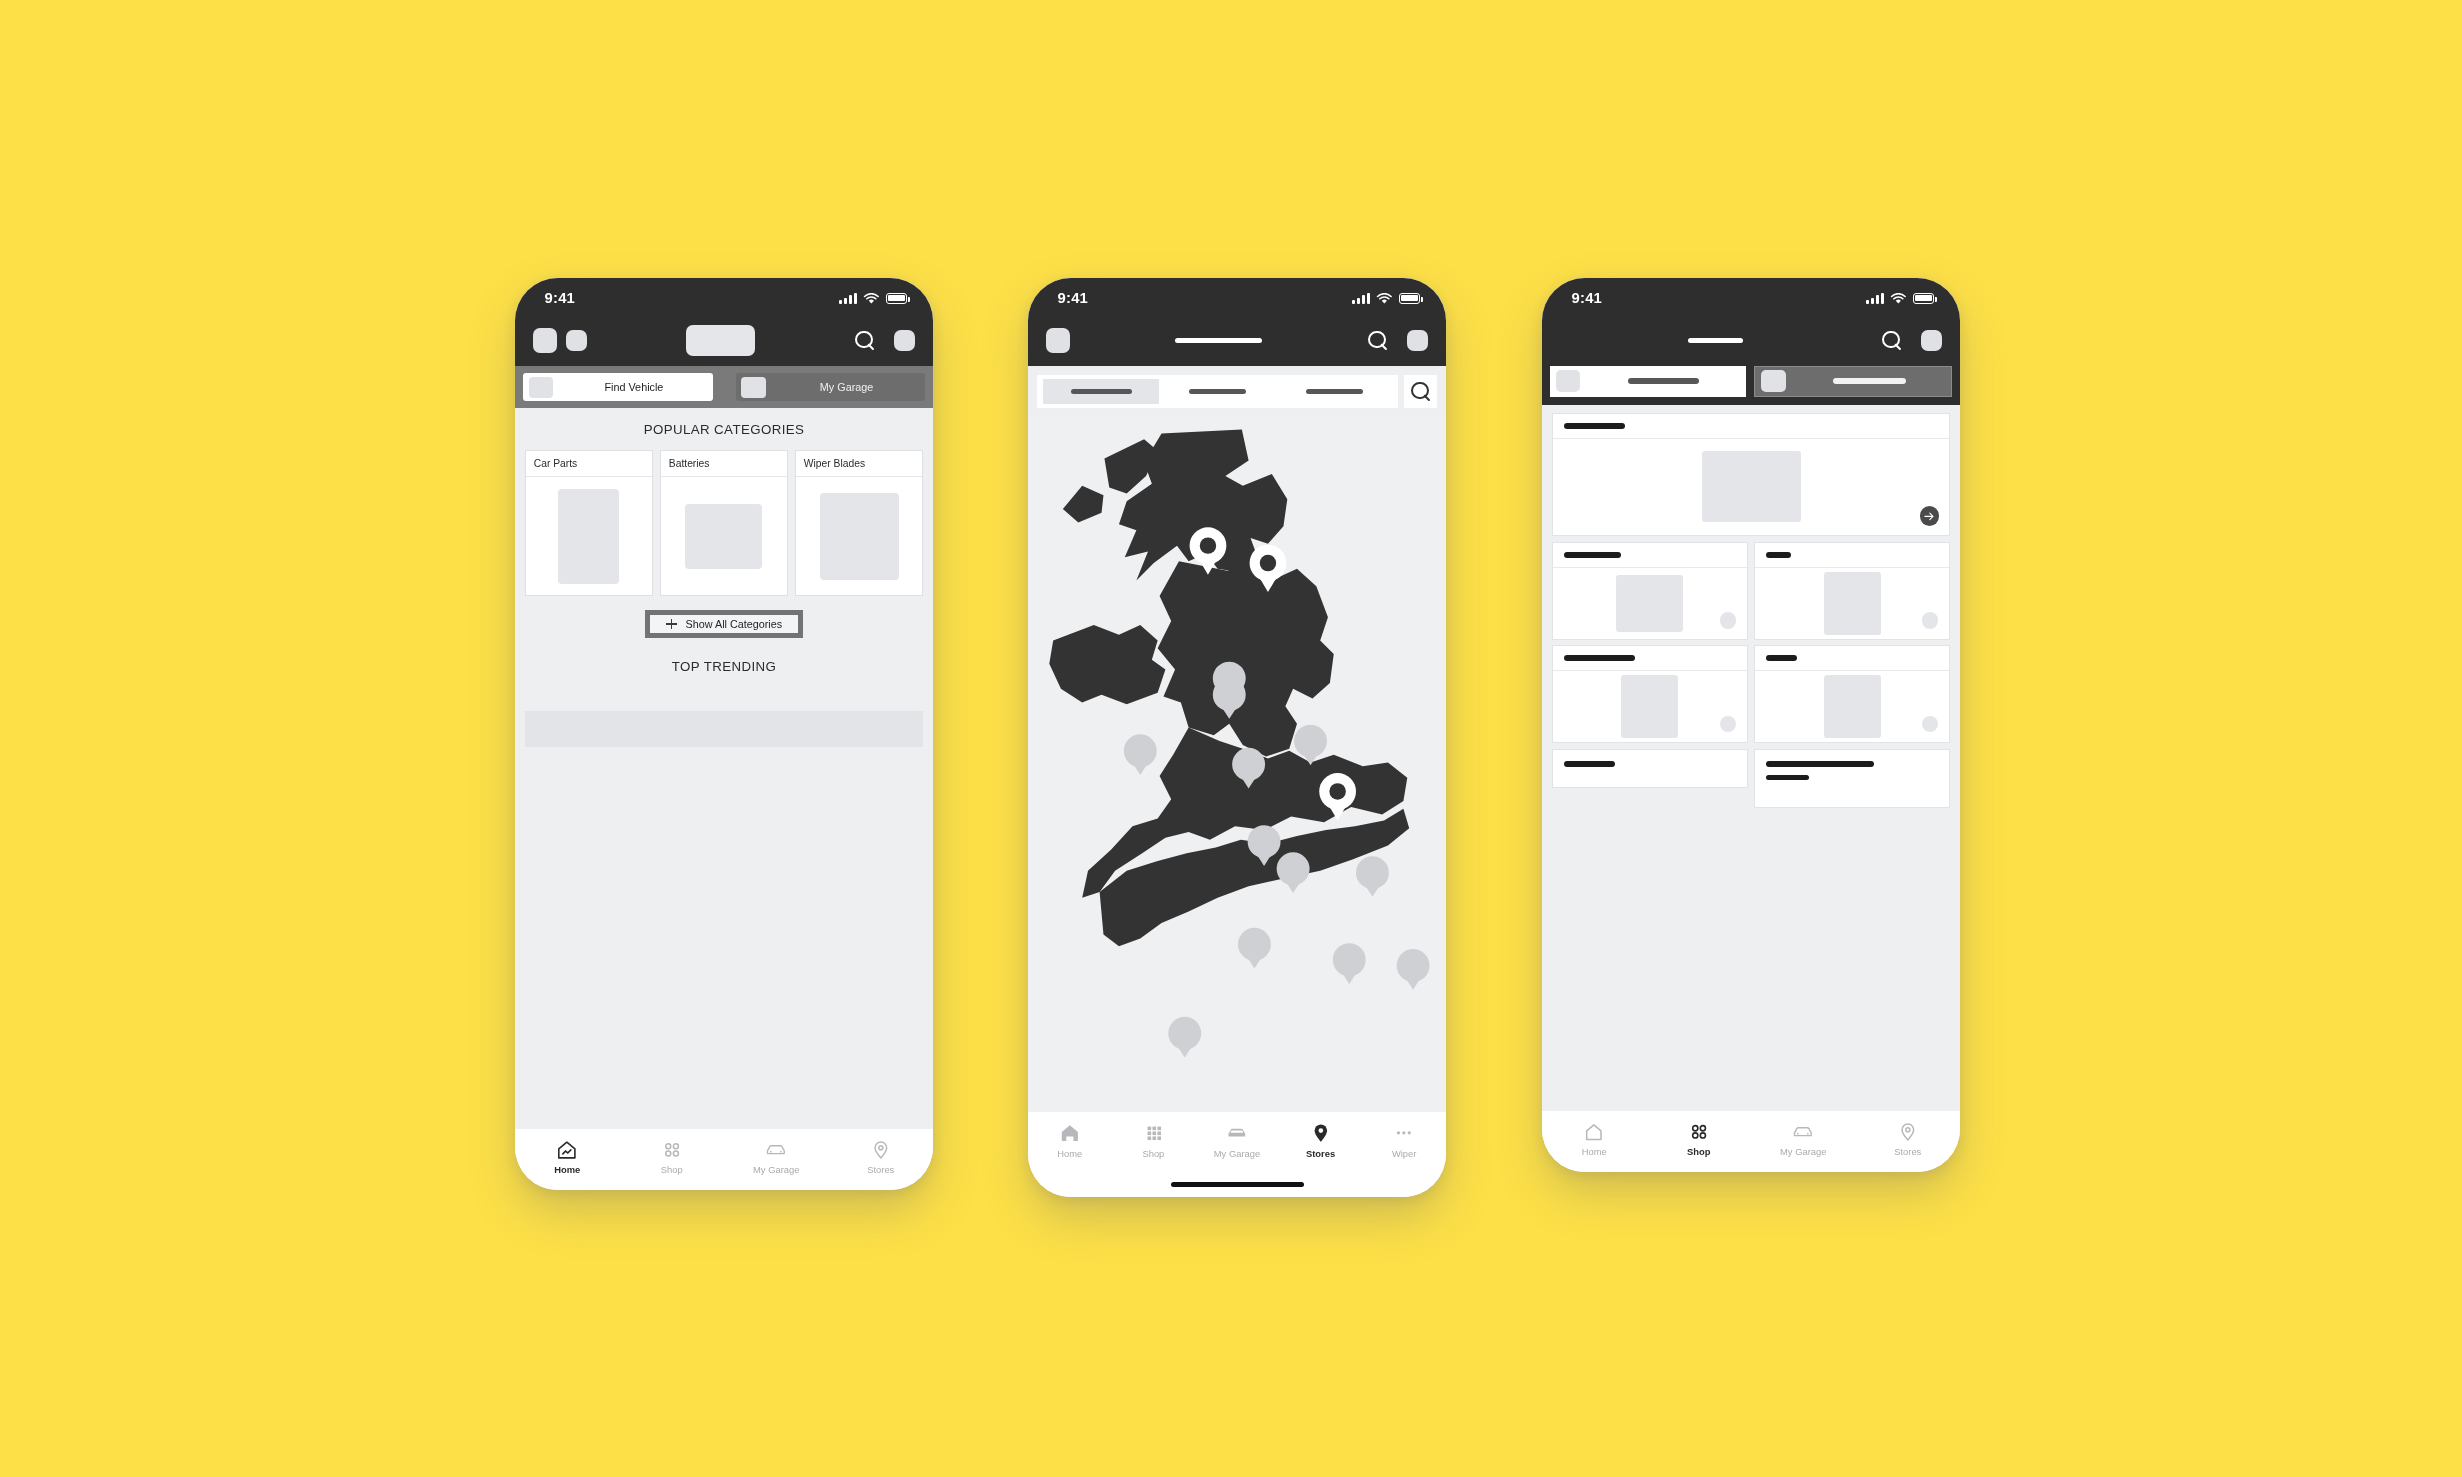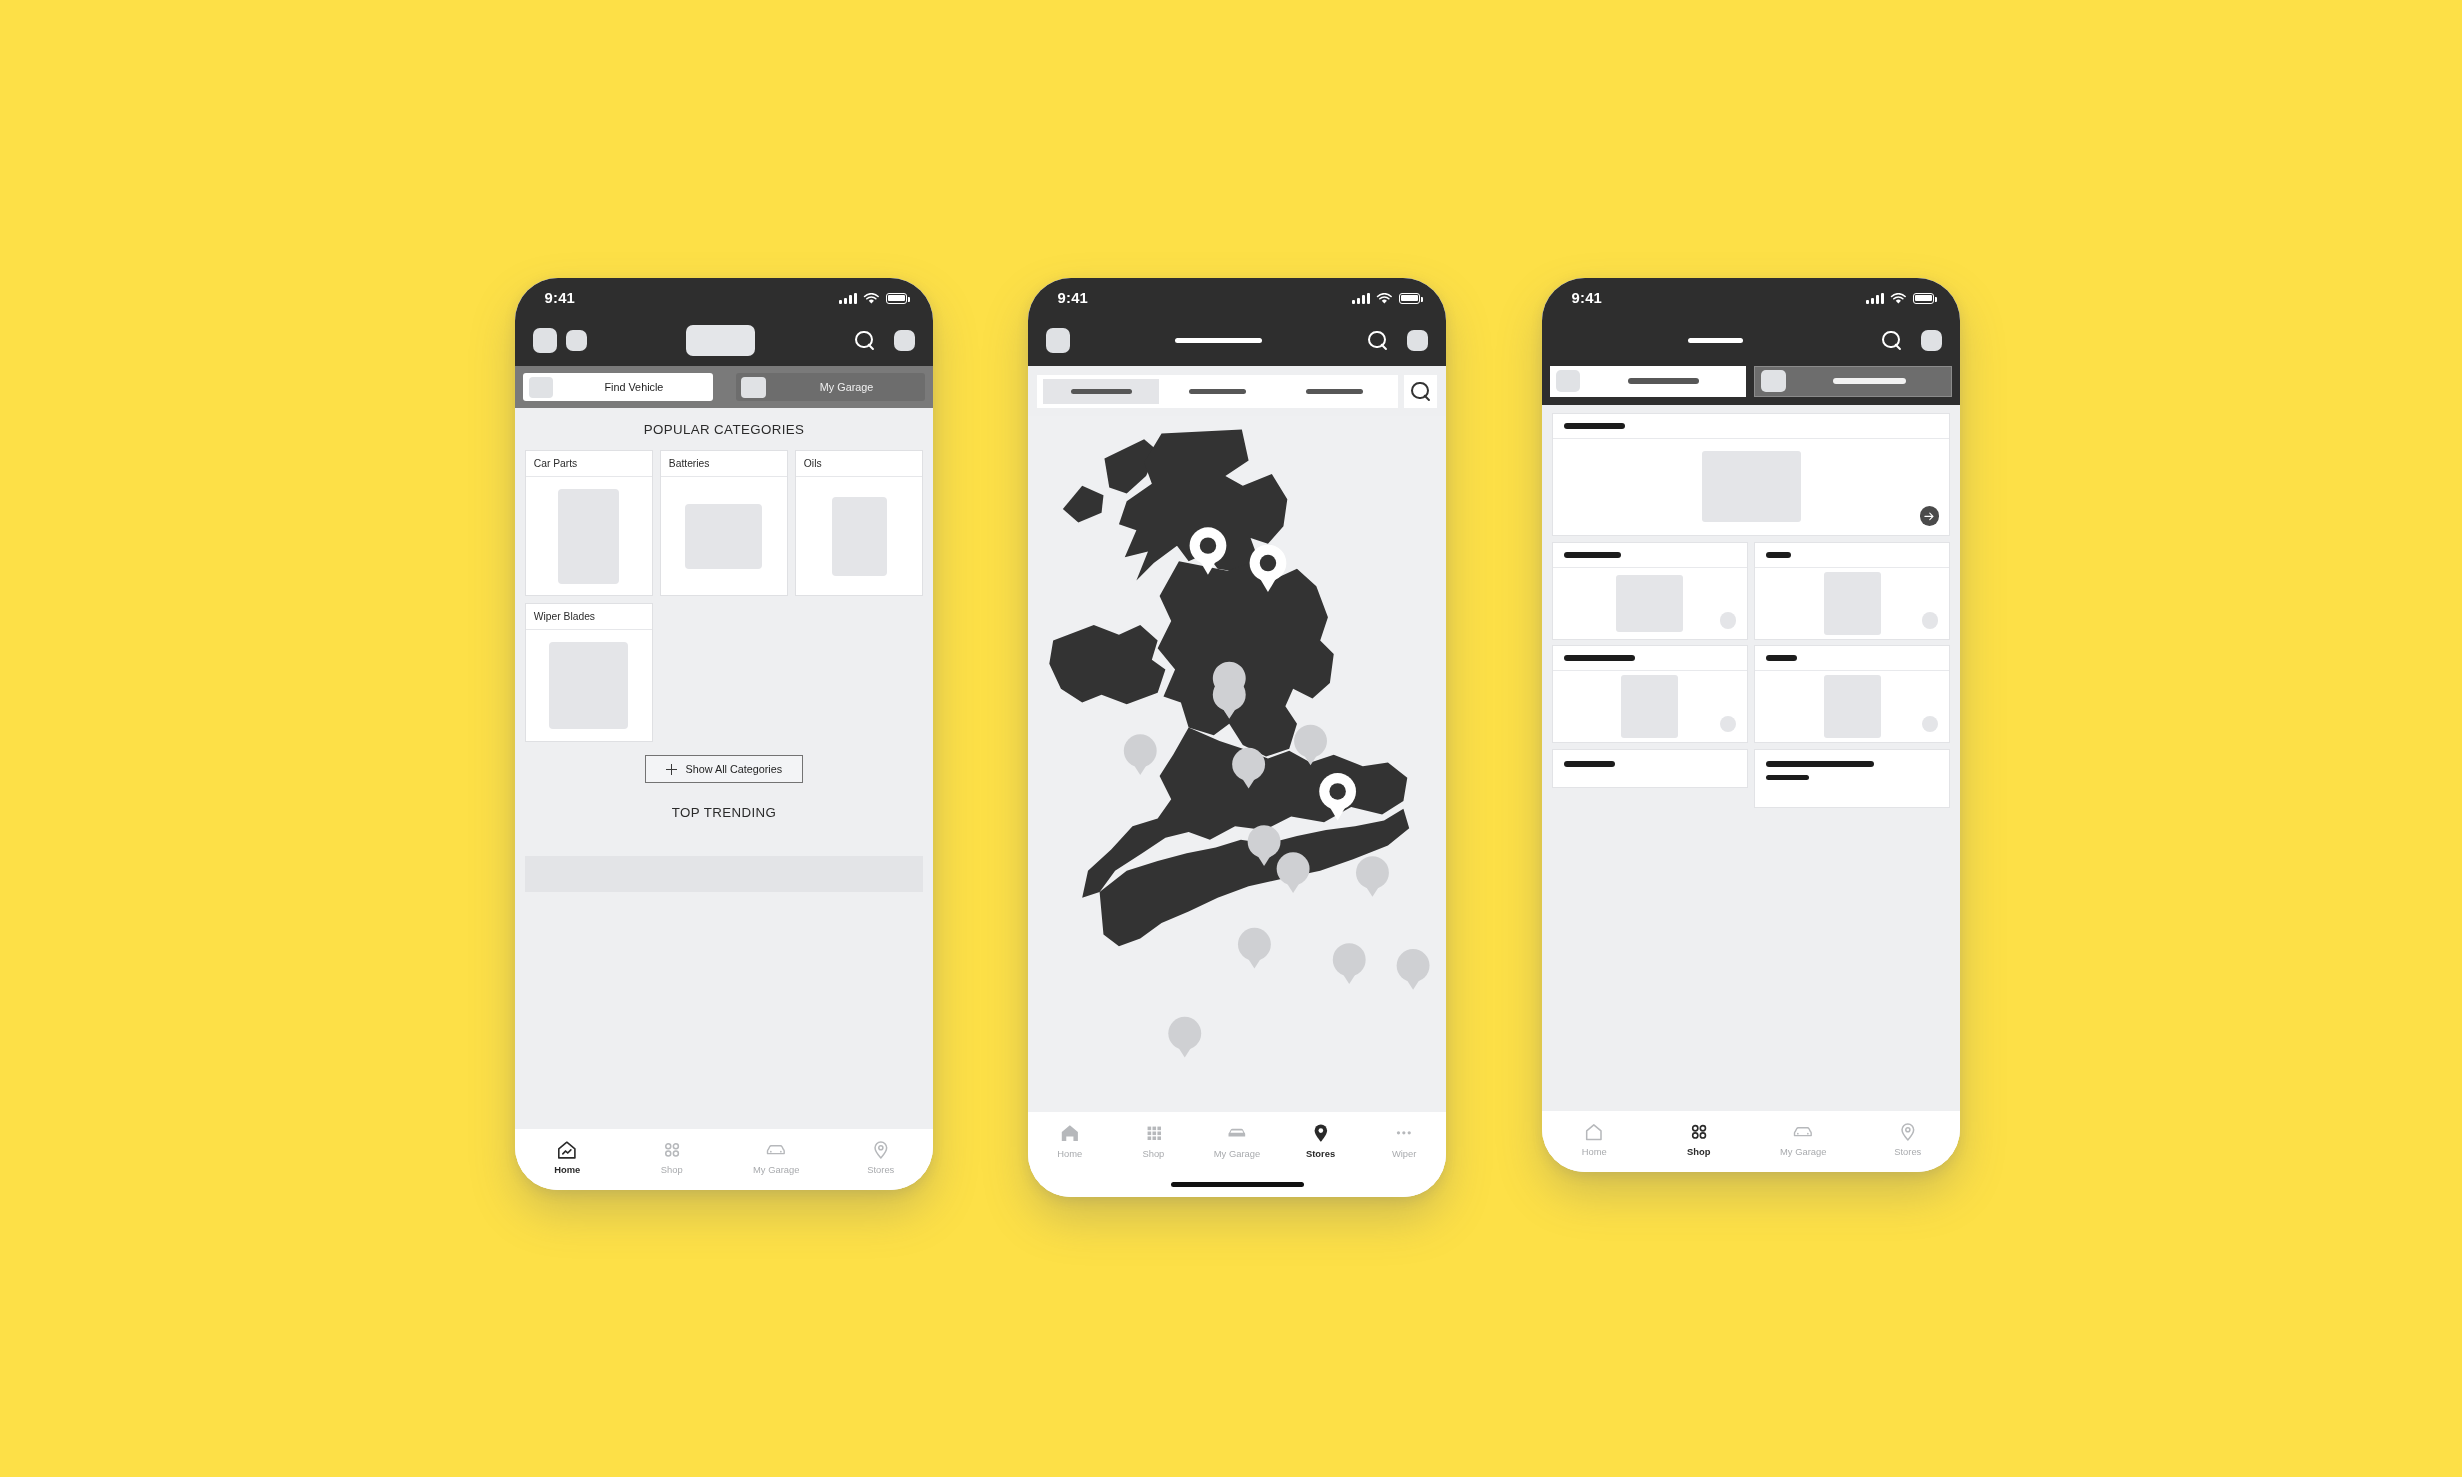--- a/index.html
+++ b/index.html
@@ -81,21 +81,21 @@
   .catcard .ph { flex:1 1 auto; display:flex; align-items:center; justify-content:center; padding:11.8px 0; }
   .ph .box { background:#e4e5e8; border-radius:3.9px; }
   .ph .box.tall { width:61px; height:95px; }
   .ph .box.wide { width:77px; height:65px; }
   .ph .box.tall2 { width:55px; height:79px; }
   .ph .box.wide2 { width:79px; height:87px; }
 
   .showall {
     margin:13.8px auto 0; display:flex; align-items:center; justify-content:center;
     gap:8.9px; width:158px; height:27.6px; background:#f3f4f6;
-    border:1px solid #737373; font-size:10.8px; color:#242424;
+    border:5px solid #737373; font-size:10.8px; color:#242424;
   }
   .plus { position:relative; width:10.8px; height:10.8px; flex:0 0 auto; }
   .plus::before,.plus::after{content:"";position:absolute;background:#3a3a3a;}
   .plus::before{left:0;top:4.9px;width:10.8px;height:1.4px;}
   .plus::after{top:0;left:4.9px;height:10.8px;width:1.4px;}
   .trendbar { margin-top:23.6px; height:36px; background:#e3e4e7; }
 
   
   .tabbar {
     flex:0 0 auto; background:#fff; display:flex; align-items:flex-start;
@@ -210,26 +210,20 @@
                 <span class="box tall"></span>
               </div>
           </div>
           <div class="catcard">
             <div class="head">Batteries</div>
             <div class="ph">
                 <span class="box wide"></span>
               </div>
           </div>
           <div class="catcard">
-            <div class="head">Oils</div>
-            <div class="ph">
-                <span class="box tall2"></span>
-              </div>
-          </div>
-          <div class="catcard">
             <div class="head">Wiper Blades</div>
             <div class="ph">
                 <span class="box wide2"></span>
               </div>
           </div>
         </div>
 
         <div class="showall">
           <span class="plus"></span>
           <span>Show All Categories</span>

